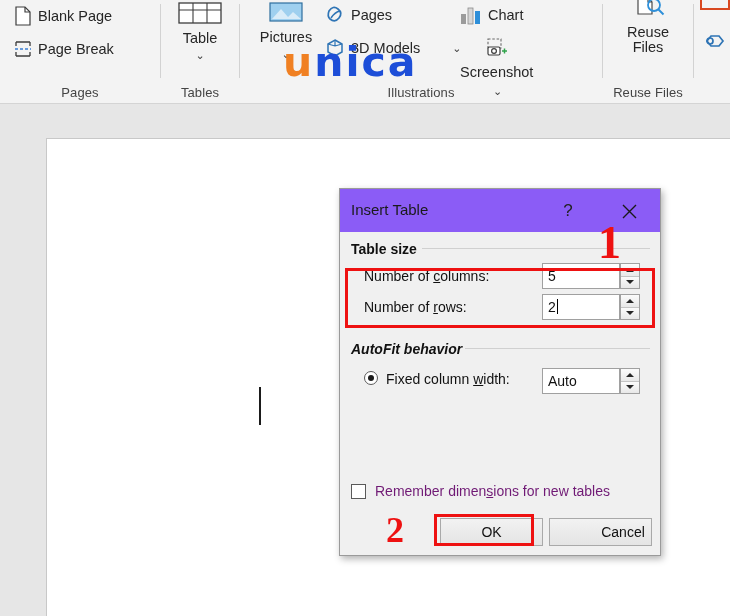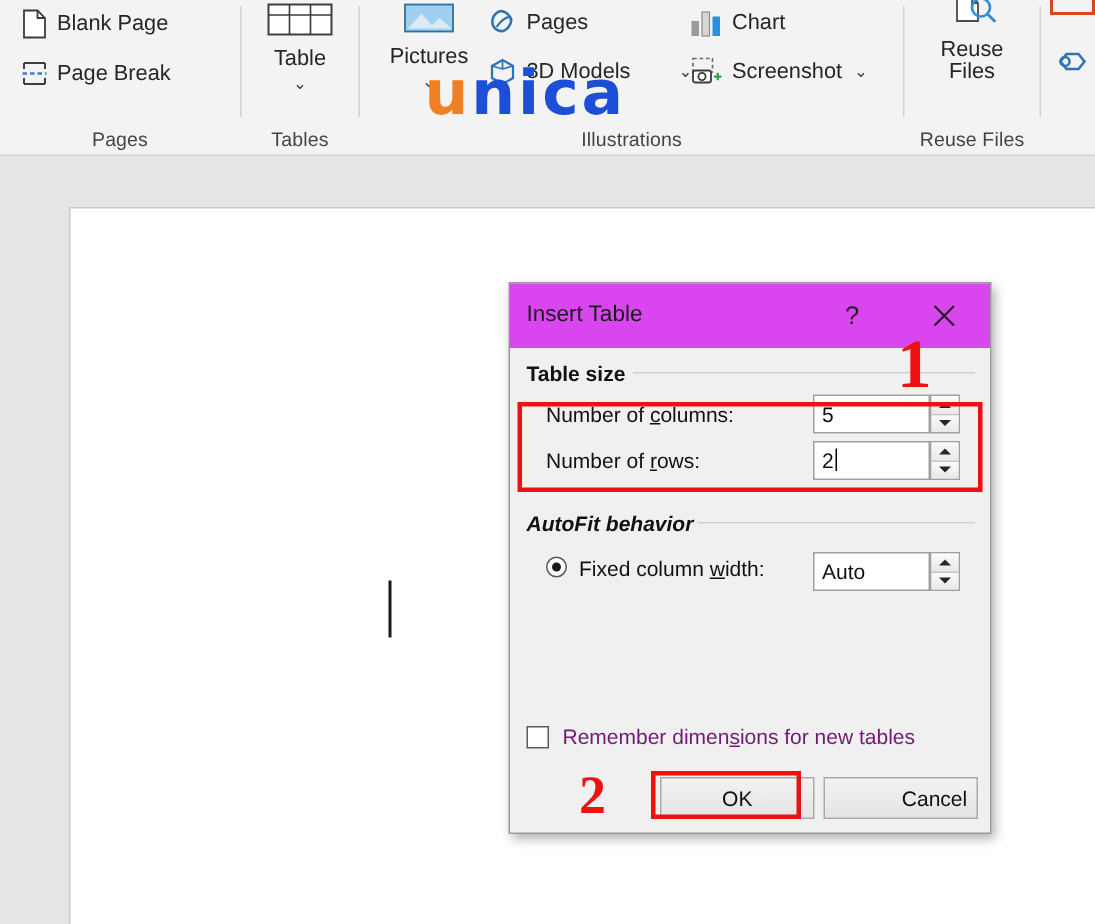--- a/index.html
+++ b/index.html
@@ -126,21 +126,21 @@
     border: 1px solid #9a9a9a;
     box-shadow: 2px 3px 7px rgba(0,0,0,.30);
     box-sizing: border-box;
     z-index: 10;
   }
   #dlg-titlebar {
     position: absolute;
     left: 0; top: 0;
     width: 100%;
     height: 43px;
-    background: #d946ef;
+    background: #8b5cf6;
     box-sizing: border-box;
   }
   #dlg-title {
     position: absolute;
     left: 11px;
     top: 12px;
     font-size: 15px;
     color: #1a1a1a;
   }
   #dlg-help {
@@ -385,21 +385,21 @@
       <span class="ico">
         <svg width="22" height="20" viewBox="0 0 22 20">
           <rect x="1" y="9" width="5" height="10" fill="#9b9b9b"></rect>
           <rect x="8" y="3" width="5" height="16" fill="#d6d6d6" stroke="#8c8c8c" stroke-width=".8"></rect>
           <rect x="15" y="6" width="5" height="13" fill="#2e8fd9"></rect>
         </svg>
       </span>
       <span>Chart</span>
     </div>
 
-    <div class="rb-item" style="left:220px; top:38px;">
+    <div class="rb-item" style="left:220px; top:38px;flex-direction:column;">
       <span class="ico">
         <svg width="22" height="20" viewBox="0 0 22 20">
           <rect x="2" y="1" width="13" height="9" fill="none" stroke="#6a6a6a" stroke-width="1.1" stroke-dasharray="2.5 1.8"></rect>
           <rect x="2" y="9" width="12" height="8" rx="1.5" fill="#ffffff" stroke="#3c3c3c" stroke-width="1.2"></rect>
           <circle cx="8" cy="13" r="2.4" fill="none" stroke="#3c3c3c" stroke-width="1.2"></circle>
           <path d="M16 13 h5 M18.5 10.5 v5" stroke="#2fa34a" stroke-width="1.5"></path>
         </svg>
       </span>
       <span>Screenshot</span>
       <span class="chev" style="margin-left:2px;">⌄</span>

